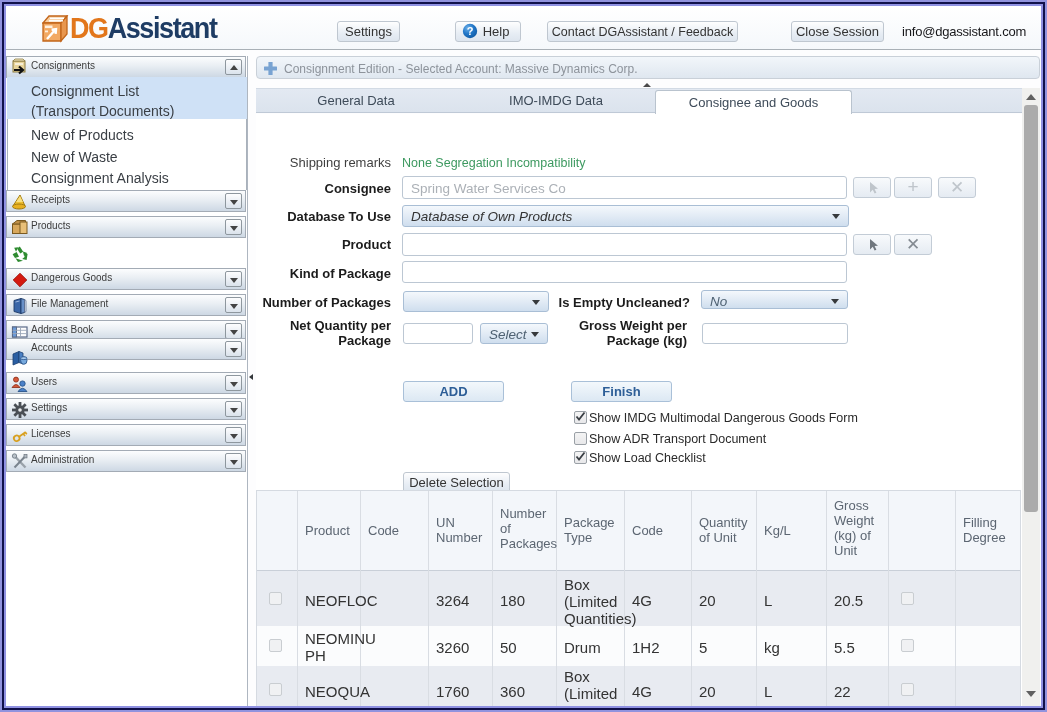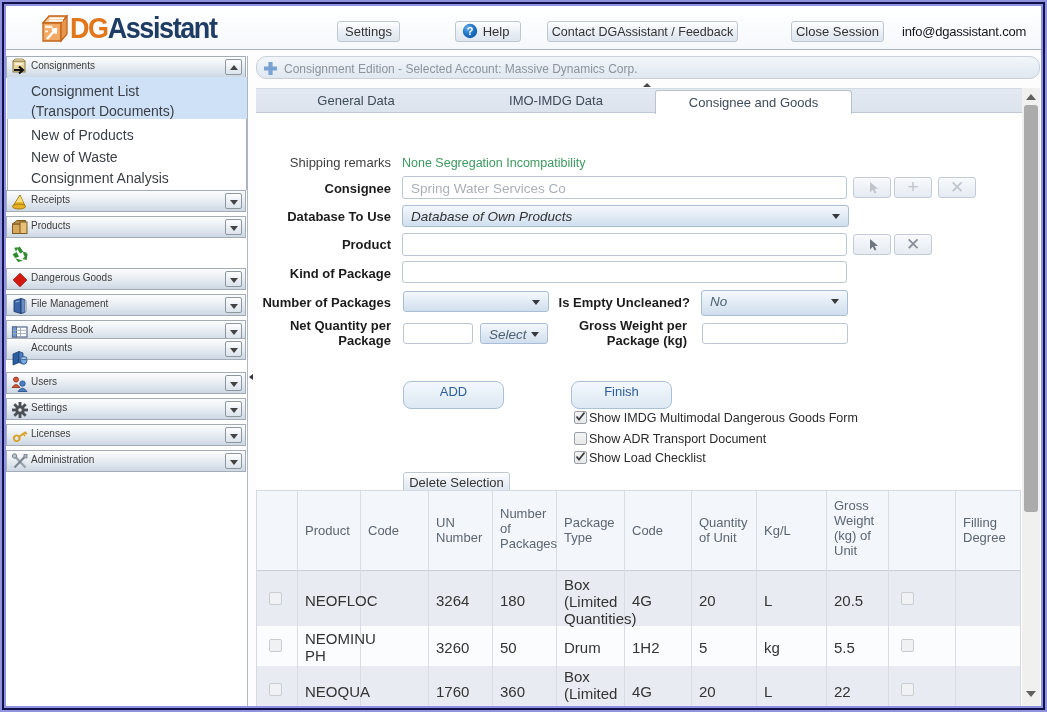--- a/index.html
+++ b/index.html
@@ -22,42 +22,42 @@
 .side { position:absolute; left:1px; top:50px; width:241px; height:650px; background:#ffffff; border-right:1px solid #aeb6c0; }
 .acc-h { position:absolute; left:0; width:240px; height:22px; border:1px solid #a3abb5; background:linear-gradient(#fcfdfe,#e9eef3 45%,#cdd8e4); }
 .acc-h .t { position:absolute; left:24px; top:3px; font-size:10px; color:#3c3c3c; }
 .acc-h .db { position:absolute; right:3px; top:2px; width:17px; height:16px; border:1px solid #8e979e; border-radius:2px; background:linear-gradient(#fdfdfe,#dbe3ec); }
 .arr-d { position:absolute; left:4px; top:6px; width:0; height:0; border-left:4px solid transparent; border-right:4px solid transparent; border-top:5px solid #444; }
 .arr-u { position:absolute; left:4px; top:5px; width:0; height:0; border-left:4px solid transparent; border-right:4px solid transparent; border-bottom:5px solid #444; }
 .sub-sel { position:absolute; left:1px; top:71px; width:238px; height:42px; background:#cfe1f6; }
 .sub { position:absolute; left:25px; font-size:14px; color:#3a3f45; }
 
 
-.tbar { position:absolute; left:250px; top:50px; width:784px; height:23px; border:1px solid #c9d0d8; border-radius:10px; background:linear-gradient(#f2f6fa,#dfe7f0); }
+.tbar { position:absolute; left:250px; top:50px; width:784px; height:23px; border:1px solid #c9d0d8; border-radius:4px; background:linear-gradient(#f2f6fa,#dfe7f0); }
 .tbar .txt { position:absolute; left:27px; top:5px; font-size:12px; color:#8d939b; }
 .collapse-arr { position:absolute; left:637px; top:77px; width:0; height:0; border-left:4px solid transparent; border-right:4px solid transparent; border-bottom:4px solid #4a4a4a; }
 .tabs { position:absolute; left:250px; top:82px; width:766px; height:25px; background:linear-gradient(#e3e9f2,#dbe3ed); border-top:1px solid #d2dae4; border-bottom:1px solid #bfc9d6; }
 .tab { position:absolute; top:0; height:25px; font-size:13px; color:#3e4b59; text-align:center; line-height:25px; }
 .tab-act { position:absolute; left:649px; top:84px; width:197px; height:24px; background:#fff; border:1px solid #b9c3ce; border-bottom:none; border-radius:3px 3px 0 0; font-size:13px; color:#3e4b59; text-align:center; line-height:23px; z-index:5; }
 .content { position:absolute; left:250px; top:108px; width:766px; height:592px; background:#ffffff; }
 
 
 .sbar { position:absolute; left:1016px; top:82px; width:18px; height:618px; background:#f0f0ee; }
 .sb-thumb { position:absolute; left:2px; top:17px; width:14px; height:407px; background:#ababab; border-radius:3px; }
 .sb-up { position:absolute; left:4px; top:6px; width:0; height:0; border-left:5px solid transparent; border-right:5px solid transparent; border-bottom:6px solid #606060; }
 .sb-dn { position:absolute; left:4px; bottom:9px; width:0; height:0; border-left:5px solid transparent; border-right:5px solid transparent; border-top:6px solid #606060; }
 
 
 .lbl { position:absolute; width:190px; text-align:right; font-size:13px; font-weight:bold; color:#1c1c1c; }
 .field { position:absolute; background:#fff; border:1px solid #bcc7d3; border-radius:3px; }
 .combo { position:absolute; border:1px solid #a9bed5; border-radius:3px; background:linear-gradient(#f4f8fc,#e2ebf5 50%,#cfdeee);font-style:italic; }
 .combo .ca { position:absolute; right:8px; top:8px; width:0; height:0; border-left:4.5px solid transparent; border-right:4.5px solid transparent; border-top:5.5px solid #36393c; }
 .combo .ct { position:absolute; left:8px; top:3px; font-size:13.5px; color:#4e6172; }
 .sq { position:absolute; width:38px; height:21px; border:1px solid #c3ccd6; border-radius:3px; background:linear-gradient(#f8fafc,#e5ebf2); }
-.addbtn { position:absolute; height:28px; border:1px solid #a9c0d8; border-radius:8px; background:linear-gradient(#f3f8fc,#dce8f3); font-size:13px; font-weight:normal; color:#2d5e97; text-align:center; line-height:20px; }
+.addbtn { position:absolute; height:21px; border:1px solid #a9c0d8; border-radius:3px; background:linear-gradient(#f3f8fc,#dce8f3); font-size:13px; font-weight:bold; color:#2d5e97; text-align:center; line-height:20px; }
 .cb { position:absolute; width:13px; height:13px; border:1px solid #9aa0a6; border-radius:2px; background:linear-gradient(#f4f4f4,#e8e8ea); }
 .cbl { position:absolute; font-size:12.5px; color:#2a2a2a; }
 
 
 .grid { position:absolute; left:250px; top:484px; width:765px; height:222px; background:#f3f6fa; border:1px solid #d5dae1; }
 .gh { position:absolute; top:0; height:79px; font-size:13px; color:#5c6672; }
 .gv { position:absolute; top:0; width:1px; height:222px; background:#d9dde3; }
 .row1 { position:absolute; left:0; top:80px; width:763px; height:55px; background:#e8ebf1; }
 .row2 { position:absolute; left:0; top:135px; width:763px; height:40px; background:#fbfcfd; }
 .row3 { position:absolute; left:0; top:175px; width:763px; height:47px; background:#e8ebf1; }
@@ -310,21 +310,21 @@
       </div>
 
 <div class="lbl" style="left:195px; top:260px;">Kind of Package</div>
 <div class="field" style="left:396px; top:255px; width:445px; height:22px;"></div>
 
 <div class="lbl" style="left:195px; top:289px;">Number of Packages</div>
 <div class="combo" style="left:397px; top:285px; width:146px; height:21px;">
         <i class="ca"></i>
       </div>
 <div class="lbl" style="left:494px; top:289px;">Is Empty Uncleaned?</div>
-<div class="combo" style="left:695px; top:284px; width:147px; height:26px;">
+<div class="combo" style="left:695px; top:284px; width:147px; height:19px;">
         <span class="ct">No</span>
         <i class="ca"></i>
       </div>
 
 <div class="lbl" style="left:195px; top:312px;">Net Quantity per<br>Package</div>
 <div class="field" style="left:397px; top:317px; width:70px; height:21px;"></div>
 <div class="combo" style="left:474px; top:317px; width:68px; height:21px;">
         <span class="ct">Select</span>
         <i class="ca"></i>
       </div>

